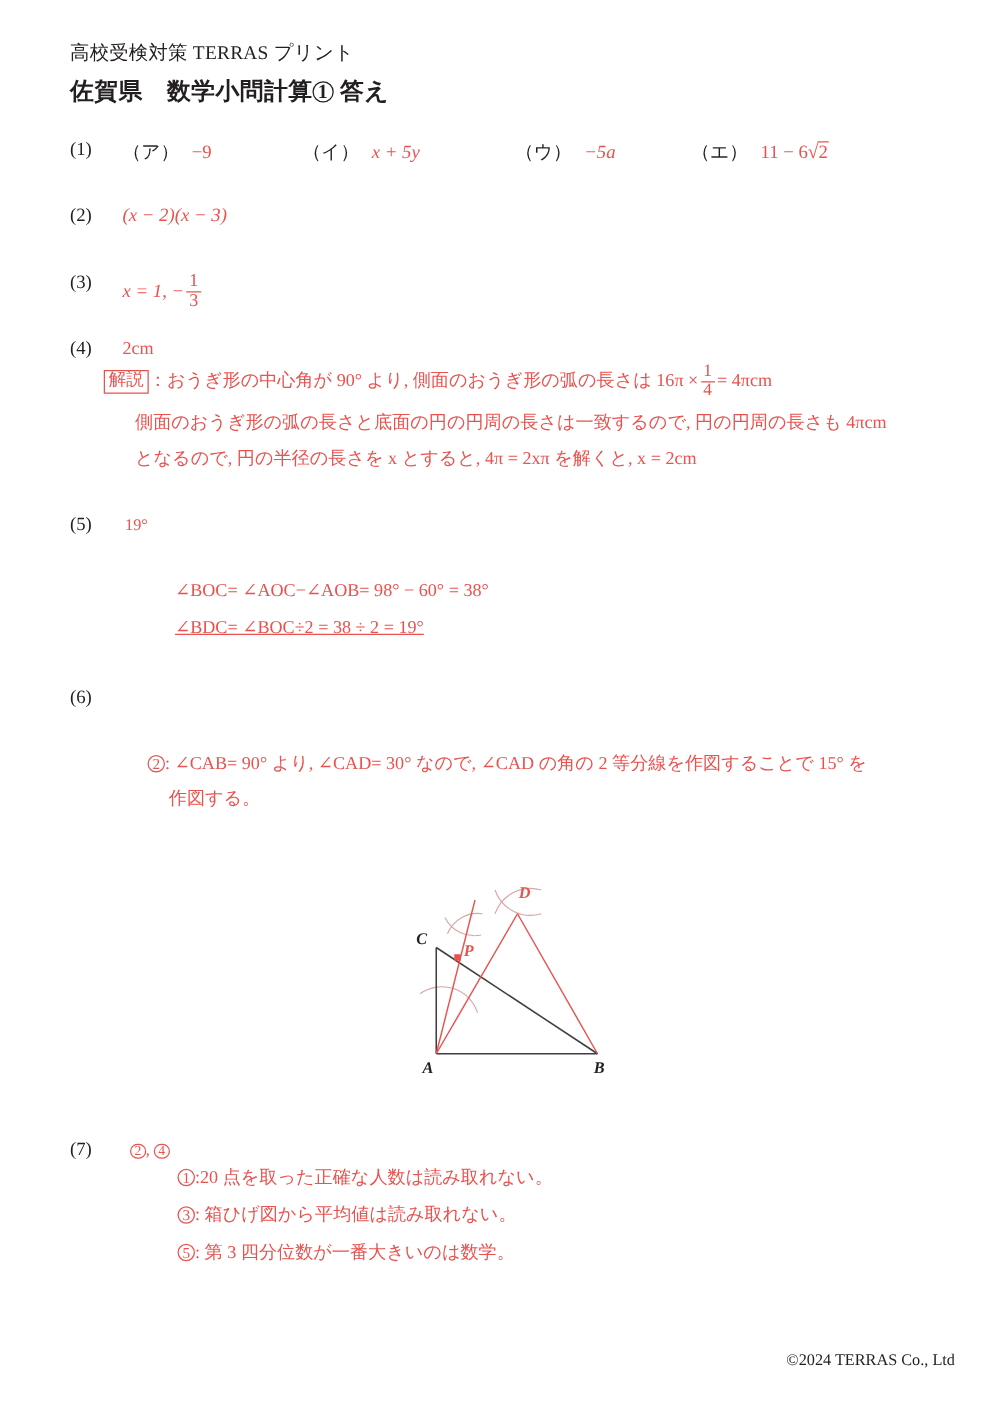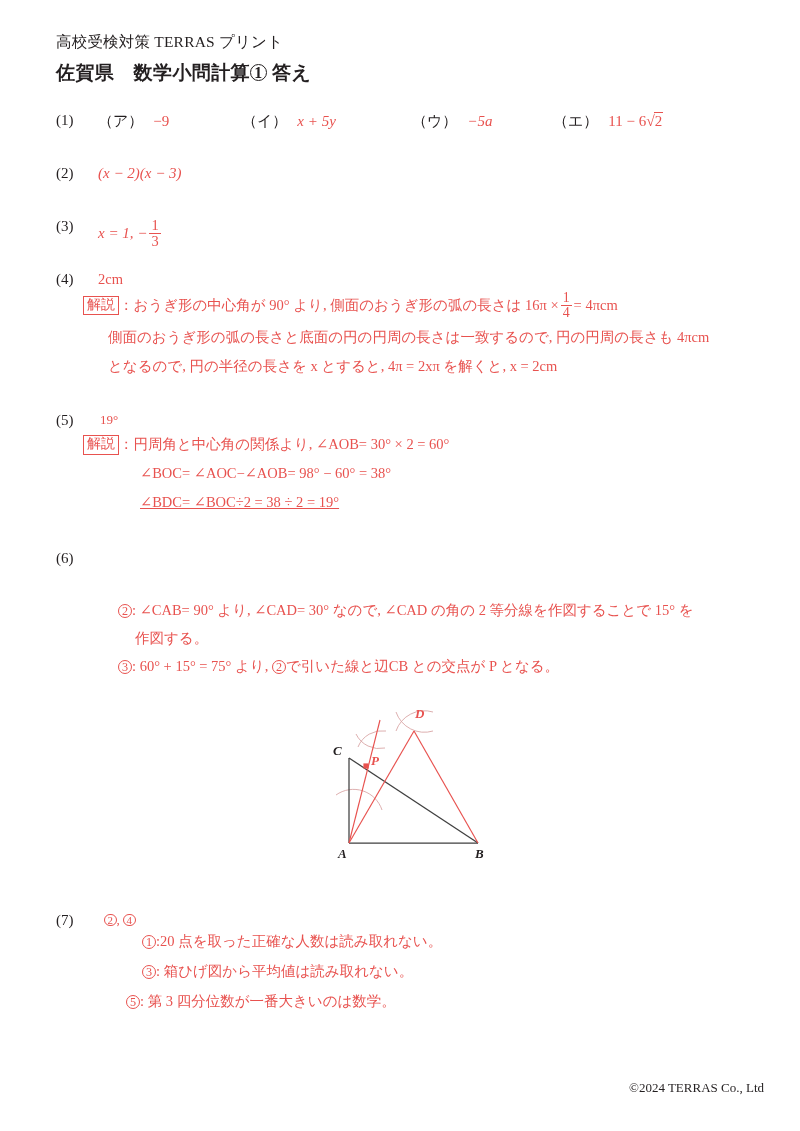--- a/index.html
+++ b/index.html
@@ -187,37 +187,31 @@
         <span class="den">4</span>
       </span><span>= 4πcm</span>
   </div>
 
   <div class="exp-line" style="left:88px; top:328px;">側面のおうぎ形の弧の長さと底面の円の円周の長さは一致するので, 円の円周の長さも 4πcm</div>
   <div class="exp-line" style="left:88px; top:357px;">となるので, 円の半径の長さを x とすると, 4π = 2xπ を解くと, x = 2cm</div>
 
   <div class="qnum" style="left:36px; top:412px;">(5)</div>
   <div class="ansrow red" style="left:80px; top:412px; font-size:13px;">19°</div>
 
-  <div class="exp-line" style="left:63px; top:435px;">
-    <span class="kaisetsu">解説</span><span>：</span><span>円周角と中心角の関係より, ∠AOB= 30° × 2 = 60°</span>
-  </div>
   <div class="exp-line" style="left:120px; top:465px;">∠BOC= ∠AOC−∠AOB= 98° − 60° = 38°</div>
   <div class="exp-line" style="left:120px; top:494px;text-decoration:underline;">∠BDC= ∠BOC÷2 = 38 ÷ 2 = 19°</div>
 
   <div class="qnum" style="left:36px; top:550px;">(6)</div>
 
 
   <div class="exp-line" style="left:98px; top:601px;">
     <span class="circled-red">2</span><span>: ∠CAB= 90° より, ∠CAD= 30° なので, ∠CAD の角の 2 等分線を作図することで 15° を</span>
   </div>
   <div class="exp-line" style="left:115px; top:629px;">作図する。</div>
 
-  <div class="exp-line" style="left:98px; top:657px;">
-    <span class="circled-red">3</span><span>: 60° + 15° = 75° より, </span><span class="circled-red">2</span><span>で引いた線と辺CB との交点が P となる。</span>
-  </div>
 
   <div class="diagram">
     <svg width="220" height="180" viewBox="0 0 220 180" xmlns="http://www.w3.org/2000/svg">
 
       <g fill="none" stroke="#d9a6a6" stroke-width="0.9">
 
         <path d="M 16 97 A 30 30 0 0 1 62 112"></path>
 
         <path d="M 36 36 A 26 26 0 0 0 65 50"></path>
         <path d="M 38 49 A 26 26 0 0 1 66 33"></path>
@@ -253,19 +247,19 @@
   <div class="ansrow red" style="left:84px; top:912px; font-size:13px;">
     <span class="circled-red">2</span><span>, </span><span class="circled-red">4</span>
   </div>
 
   <div class="exp-line" style="left:122px; top:932px;">
     <span class="circled-red">1</span><span>:20 点を取った正確な人数は読み取れない。</span>
   </div>
   <div class="exp-line" style="left:122px; top:962px;">
     <span class="circled-red">3</span><span>: 箱ひげ図から平均値は読み取れない。</span>
   </div>
-  <div class="exp-line" style="left:106px; top:992px;">
+  <div class="exp-line" style="left:122px; top:992px;">
     <span class="circled-red">5</span><span>: 第 3 四分位数が一番大きいのは数学。</span>
   </div>
 
   <div class="footer">©2024 TERRAS Co., Ltd</div>
 
 </div>
 
 </body></html>

